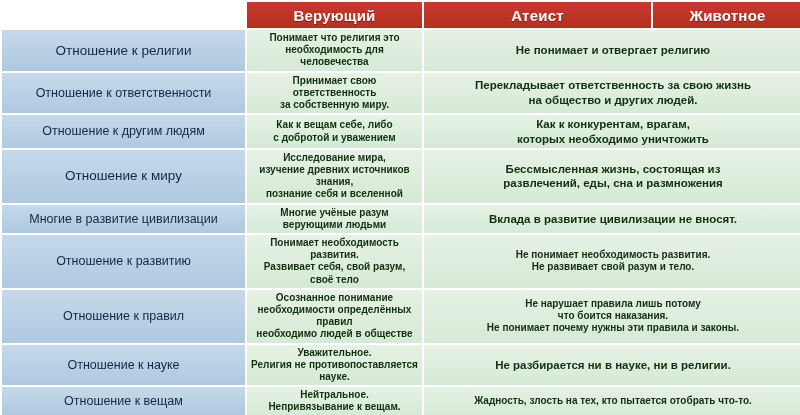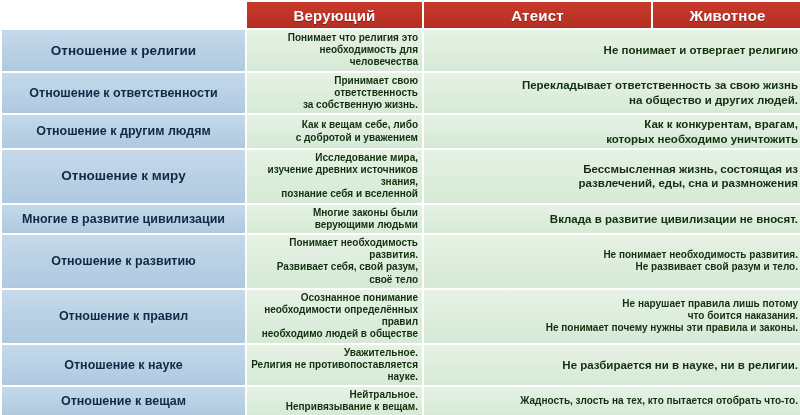--- a/index.html
+++ b/index.html
@@ -55,21 +55,21 @@
   th.head.empty {
     background: #ffffff;
     border: none;
   }
 
   
   td.label {
     background: #bcd3e6;
     background: linear-gradient(#c5d9ea, #aec9e0);
     color: #102a43;
-    font-weight: bold;
+    font-weight: normal;
     font-size: 12.5px;
     line-height: 1.15;
   }
   td.label.big {
     font-size: 13.5px;
   }
 
   
   td.believer {
     background: #dfeee0;
@@ -86,21 +86,21 @@
     background: linear-gradient(#e6f2e4, #d6e9d6);
     color: #12300f;
     font-weight: bold;
     font-size: 11.5px;
     line-height: 1.25;
   }
   td.atheist.small {
     font-size: 10px;
     line-height: 1.22;
   }
-  .lines span { display: block; text-align: right; }
+  .lines span { display: block; }
 </style>
 </head>
 <body>
 
 <div class="sheet">
   <table class="grid">
     <colgroup>
       <col class="c-label">
       <col class="c-believer">
       <col class="c-atheist">
@@ -122,21 +122,21 @@
             <span>необходимость для человечества</span>
           </td>
           <td class="atheist lines" colspan="2">
             <span>Не понимает и отвергает религию</span>
           </td>
         </tr>
         <tr>
           <td class="label">Отношение к ответственности</td>
           <td class="believer lines">
             <span>Принимает свою ответственность</span>
-            <span>за собственную жизнь.</span>
+            <span>за собственную миру.</span>
           </td>
           <td class="atheist lines" colspan="2">
             <span>Перекладывает ответственность за свою жизнь</span>
             <span>на общество и других людей.</span>
           </td>
         </tr>
         <tr>
           <td class="label">Отношение к другим людям</td>
           <td class="believer lines">
             <span>Как к вещам себе, либо</span>
@@ -155,21 +155,21 @@
             <span>познание себя и вселенной</span>
           </td>
           <td class="atheist lines" colspan="2">
             <span>Бессмысленная жизнь, состоящая из</span>
             <span>развлечений, еды, сна и размножения</span>
           </td>
         </tr>
         <tr>
           <td class="label">Многие в развитие цивилизации</td>
           <td class="believer lines">
-            <span>Многие законы были</span>
+            <span>Многие учёные разум</span>
             <span>верующими людьми</span>
           </td>
           <td class="atheist lines" colspan="2">
             <span>Вклада в развитие цивилизации не вносят.</span>
           </td>
         </tr>
         <tr>
           <td class="label">Отношение к развитию</td>
           <td class="believer lines">
             <span>Понимает необходимость развития.</span>

